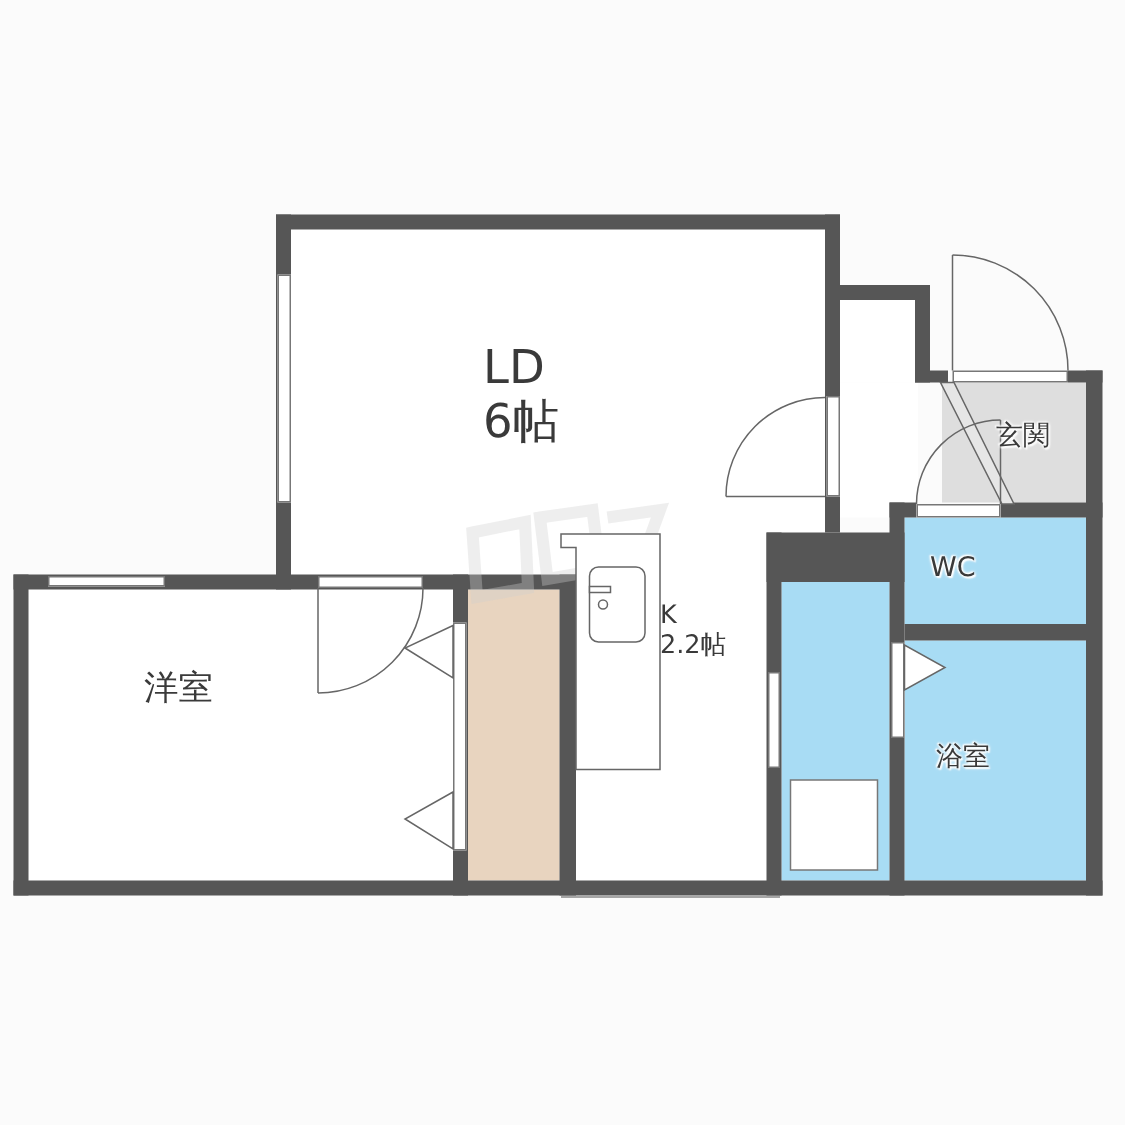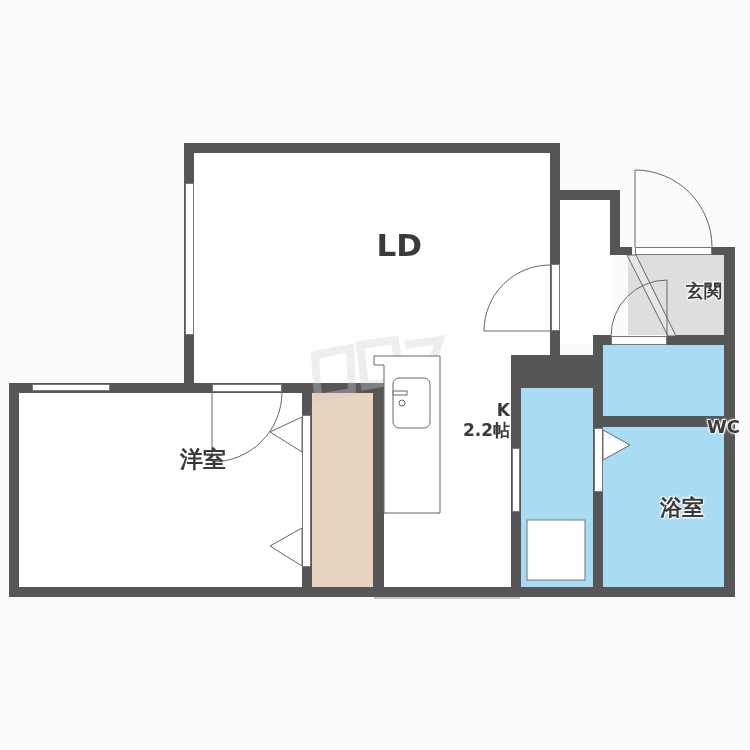--- a/index.html
+++ b/index.html
@@ -7,21 +7,21 @@
     width: 750px; height: 750px; background: #fbfbfb; position: relative; overflow: hidden;
     font-family: "DejaVu Sans", "Liberation Sans", sans-serif;
   }
   .plan { position: absolute; left: 0; top: 0; width: 750px; height: 750px; }
   .wall { position: absolute; background: #565656; }
   .floor { position: absolute; }
   .white { background: #ffffff; }
   .blue { background: #a8dcf4; }
   .gray { background: #dedede; }
   .beige { background: #e8d4bf; }
-  .label { position: absolute; color: #3a3a3a; text-align: right; line-height: 1.15; white-space: nowrap; font-weight: bold; }
+  .label { position: absolute; color: #3a3a3a; text-align: left; line-height: 1.15; white-space: nowrap; }
   .label.halo { text-shadow: 0 0 2px #fff, 0 0 2px #fff, 0 0 3px #fff, 1px 1px 1px #fff, -1px -1px 1px #fff; }
   .window { position: absolute; background: #fff; border: 1px solid #777; box-sizing: border-box; }
   svg.overlay { position: absolute; left: 0; top: 0; }
 </style>
 </head>
 <body>
 
 <div class="plan">
 
   <div class="floor white" style="left:194px;top:152px;width:356px;height:233px;"></div>
@@ -114,30 +114,31 @@
       <circle cx="402" cy="403" r="3"></circle>
     </g>
 
     <rect x="527" y="520" width="58" height="60" fill="#fff" stroke="#777" stroke-width="1"></rect>
 
     <line x1="374" y1="598" x2="520" y2="598" stroke="#888" stroke-width="1"></line>
   </svg>
 
   <div class="label" style="left:322px;top:228px;width:100px;font-size:31px;">
     <div>LD</div>
+    <div>6帖</div>
   </div>
   <div class="label" style="left:96px;top:446px;width:130px;font-size:23px;">
     <div>洋室</div>
   </div>
   <div class="label" style="left:440px;top:401px;width:70px;font-size:17px;">
     <div>K</div>
     <div>2.2帖</div>
   </div>
   <div class="label halo" style="left:664px;top:281px;width:58px;font-size:18px;">
     <div>玄関</div>
   </div>
-  <div class="label halo" style="left:660px;top:369px;width:80px;font-size:18px;margin-top:48px;">
+  <div class="label halo" style="left:620px;top:369px;width:80px;font-size:18px;">
     <div>WC</div>
   </div>
-  <div class="label halo" style="left:624px;top:495px;width:80px;font-size:22px;">
+  <div class="label halo" style="left:624px;top:495px;width:80px;font-size:18px;">
     <div>浴室</div>
   </div>
 </div>
 
 </body></html>

